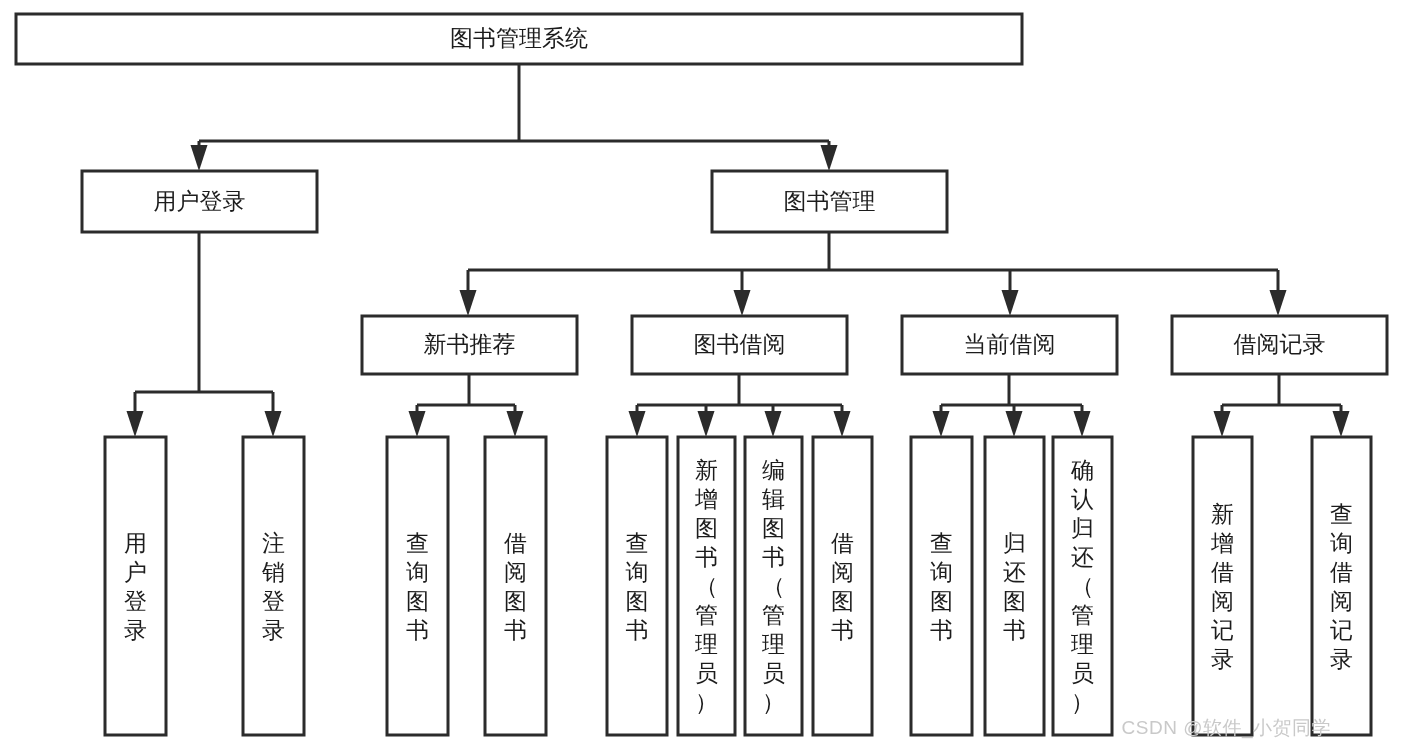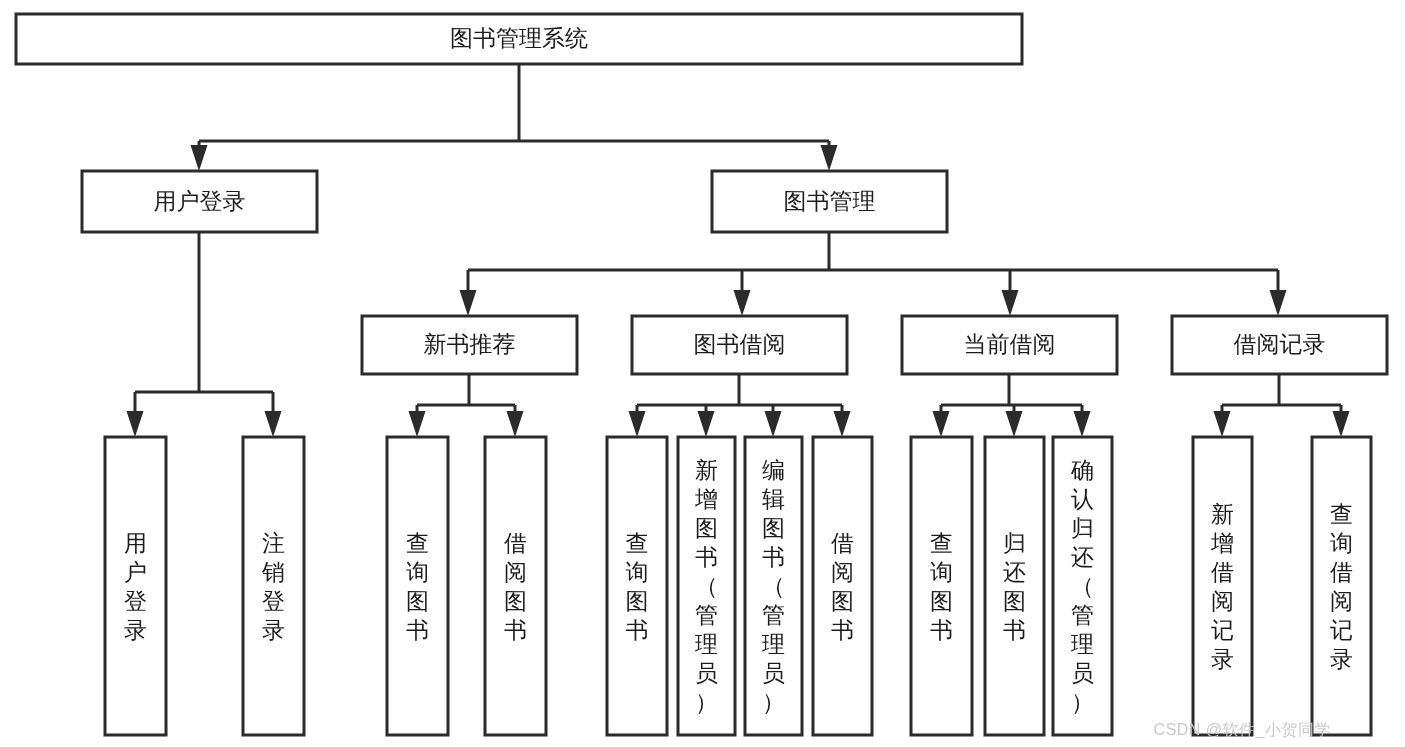--- a/index.html
+++ b/index.html
@@ -53,21 +53,21 @@
     font-family: "Liberation Sans", "DejaVu Sans", sans-serif;
     font-size: 23px;
     fill: #1c1c1c;
     text-anchor: middle;
   }
   .watermark-text {
     position: absolute;
     right: 8px;
     bottom: 6px;
     font-family: "Liberation Sans", "DejaVu Sans", sans-serif;
-    font-size: 16px;
+    font-size: 19px;
     color: #c9c9c9;
     white-space: nowrap;
     letter-spacing: 0.5px;
     user-select: none;
   }
 </style>
 </head>
 <body>
 
 <div id="diagram-root">

